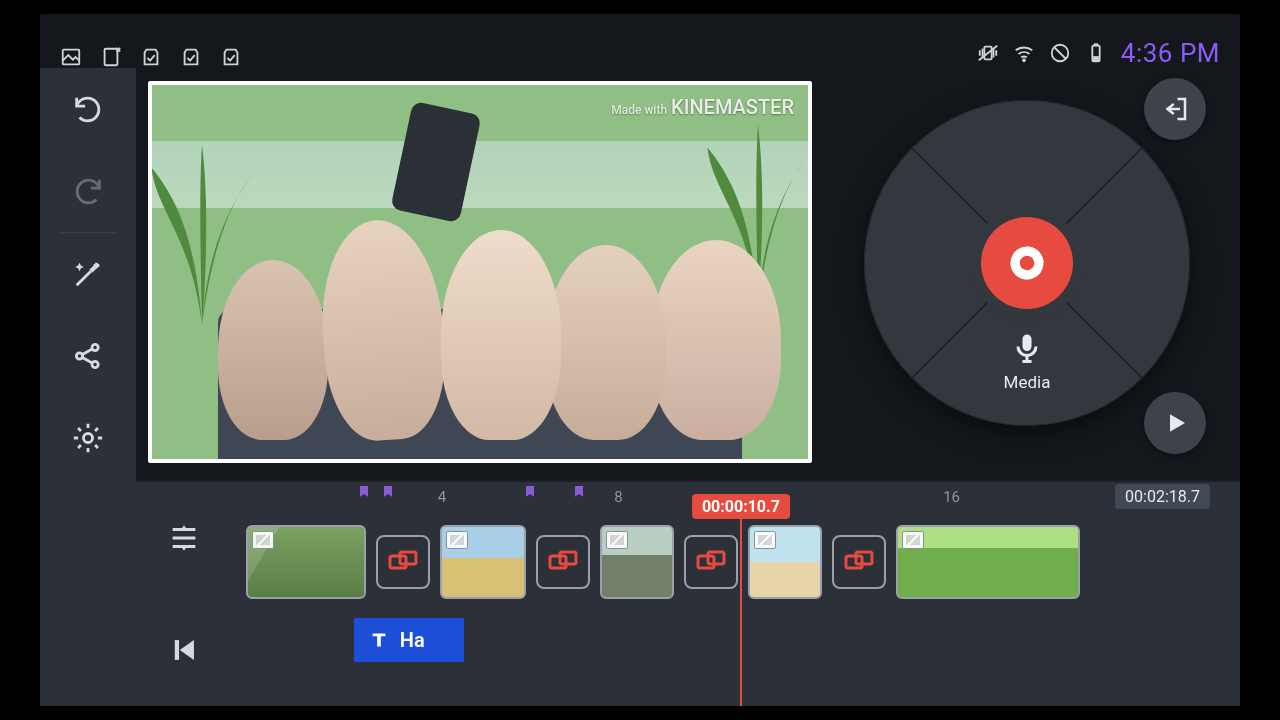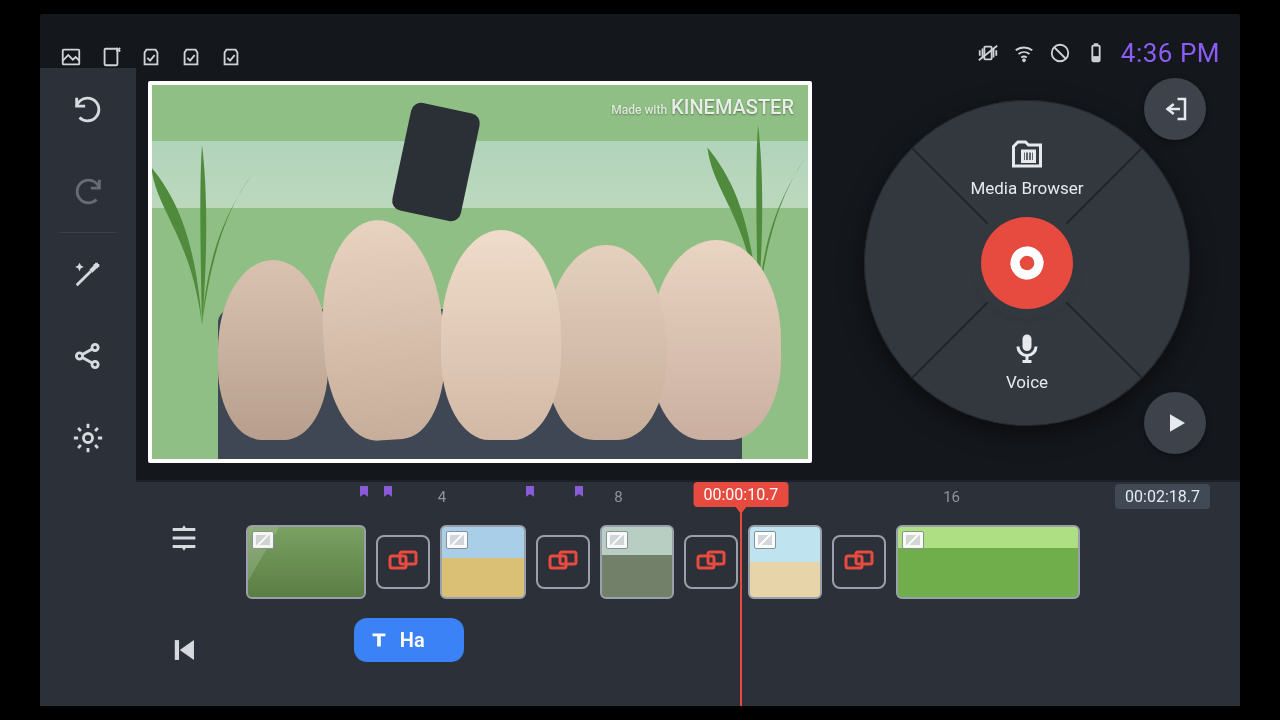--- a/index.html
+++ b/index.html
@@ -117,22 +117,22 @@
     color: #8d93a0; font-size: 15px;
   }
   .ruler .tick { position: absolute; top: 8px; transform: translateX(-50%); }
   .ruler .marker { position: absolute; top: 4px; width: 16px; height: 16px; transform: translateX(-50%); }
   .ruler .marker svg { width: 16px; height: 16px; fill: #8a5bd6; }
   .total-chip {
     position: absolute; right: 16px; top: 4px; background: #424956; color: #e6e9ed;
     padding: 3px 10px; border-radius: 4px; font-size: 16px;
   }
   .playhead-chip {
-    position: absolute; top: 2px; transform: translateX(-50%);
-    background: #e74a3e; color: #fff; padding: 3px 10px; border-radius: 4px; font-size: 16px; z-index: 5;
+    position: absolute; top: 14px; transform: translateX(-50%);
+    background: #e74a3e; color: #fff; padding: 3px 10px; border-radius: 4px; font-size: 16px; z-index: 5; font-weight: bold;
   }
   .playhead-line {
     position: absolute; top: 28px; bottom: -192px; width: 2px; background: #e74a3e; transform: translateX(-50%); z-index: 4;
   }
   .playhead-line::before{
     content:""; position:absolute; left:50%; top:-2px; transform:translateX(-50%);
     border-left:6px solid transparent; border-right:6px solid transparent; border-top:8px solid #e74a3e;
   }
 
   .clip-row {
@@ -158,21 +158,21 @@
     opacity:.35;
   }
   .transition {
     width: 54px; height: 54px; border-radius: 8px; border: 2px solid #9aa0ab;
     background: #2b3039; display: flex; align-items: center; justify-content: center; flex: 0 0 auto;
   }
   .transition svg { width: 30px; height: 24px; fill: none; stroke: #e74a3e; stroke-width: 3; }
 
   .layer-row { position: relative; height: 54px; margin: 14px 14px 0 14px; }
   .text-layer {
-    position: absolute; height: 44px; background: #3b82f6; border-radius: 13px;
+    position: absolute; height: 44px; background: #1d4ed8; border-radius: 0;
     display: flex; align-items: center; gap: 10px; padding: 0 14px; color: #fff; font-size: 20px; font-weight: 600;
   }
   .text-layer svg { width: 22px; height: 22px; fill: #fff; }
 
 </style>
 </head>
 <body>
 
 <div class="device">
 
@@ -309,35 +309,27 @@
           <div class="person p3"></div>
           <div class="phone-arm"></div>
         </div>
         <div class="watermark">
           <span class="small">Made with</span><span>KINEMASTER</span>
         </div>
       </div>
 
       <div class="wheel-wrap">
         <div class="wheel">
-          <div class="wheel-seg seg-top">
-            <svg viewBox="0 0 24 24">
-                <path d="M3 7l3-3h5l2 2h8v14H3z" fill="none" stroke-width="2"></path>
-                <rect x="9" y="10" width="8" height="7" fill="none" stroke-width="2"></rect>
-                <path d="M11 10v7M13 10v7M15 10v7" stroke-width="1"></path>
-              </svg>
-            <span>Media Browser</span>
-          </div>
           <div class="wheel-seg seg-bottom">
             <svg viewBox="0 0 24 24">
                 <rect x="9" y="3" width="6" height="11" rx="3" fill="#e6e9ed" stroke="none"></rect>
                 <path d="M6 11a6 6 0 0 0 12 0" fill="none" stroke-width="2"></path>
                 <path d="M12 17v4M9 21h6" stroke-width="2"></path>
               </svg>
-            <span>Voice</span>
+            <span>Media</span>
           </div>
           <div class="wheel-center">
             <svg viewBox="0 0 24 24">
                 <g transform="translate(12 12)">
                   <g fill="#fff">
                     <path d="M0 -9 A9 9 0 0 1 9 0 L4 0 A4 4 0 0 0 0 -4 Z" transform="rotate(0)"></path>
                     <path d="M0 -9 A9 9 0 0 1 9 0 L4 0 A4 4 0 0 0 0 -4 Z" transform="rotate(60)"></path>
                     <path d="M0 -9 A9 9 0 0 1 9 0 L4 0 A4 4 0 0 0 0 -4 Z" transform="rotate(120)"></path>
                     <path d="M0 -9 A9 9 0 0 1 9 0 L4 0 A4 4 0 0 0 0 -4 Z" transform="rotate(180)"></path>
                     <path d="M0 -9 A9 9 0 0 1 9 0 L4 0 A4 4 0 0 0 0 -4 Z" transform="rotate(240)"></path>

